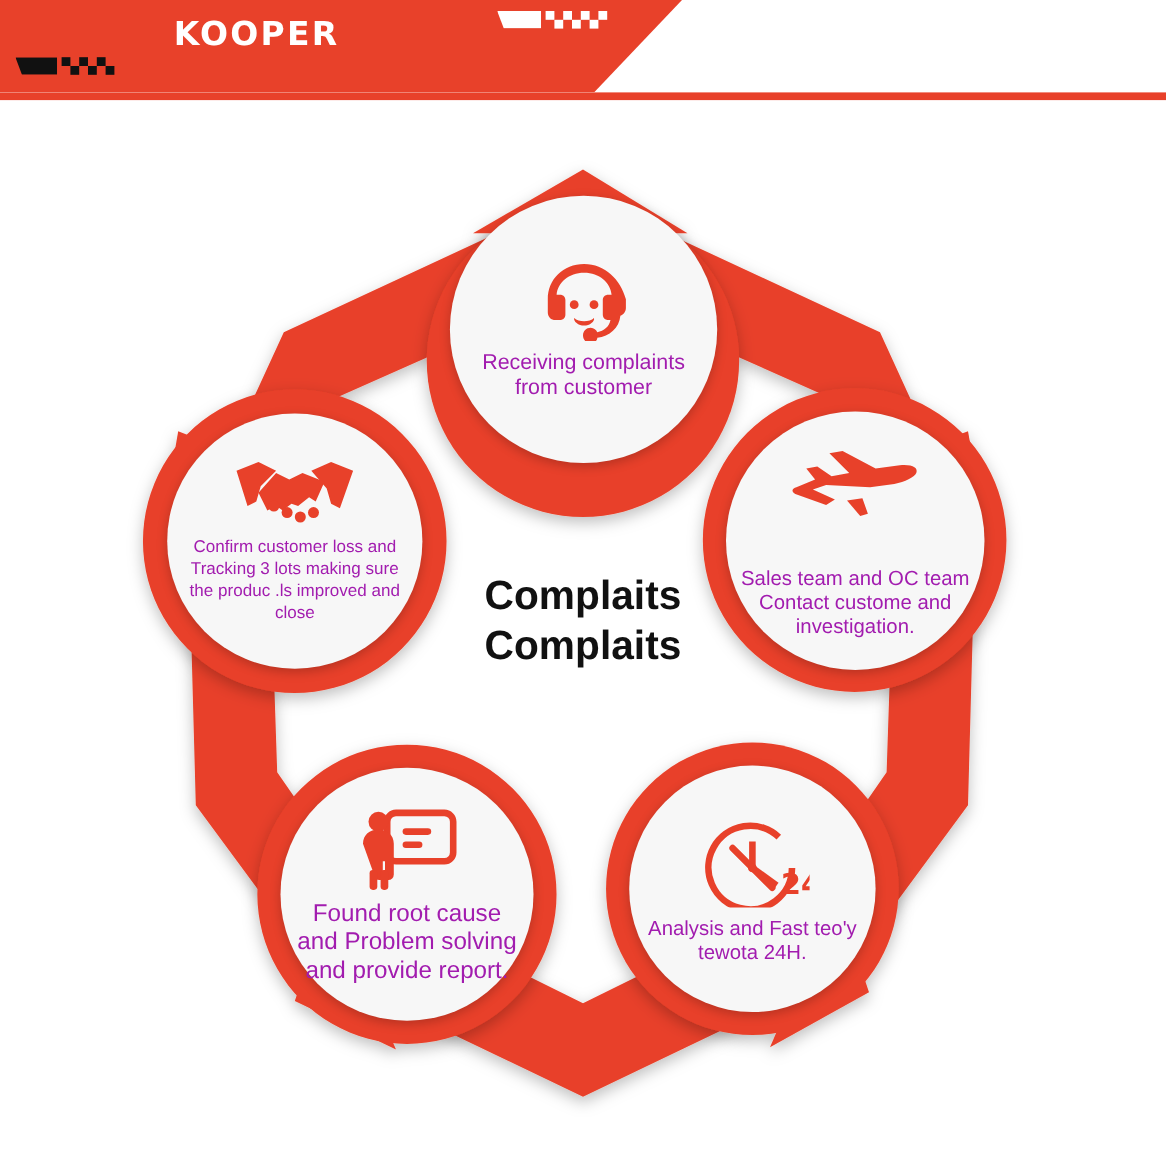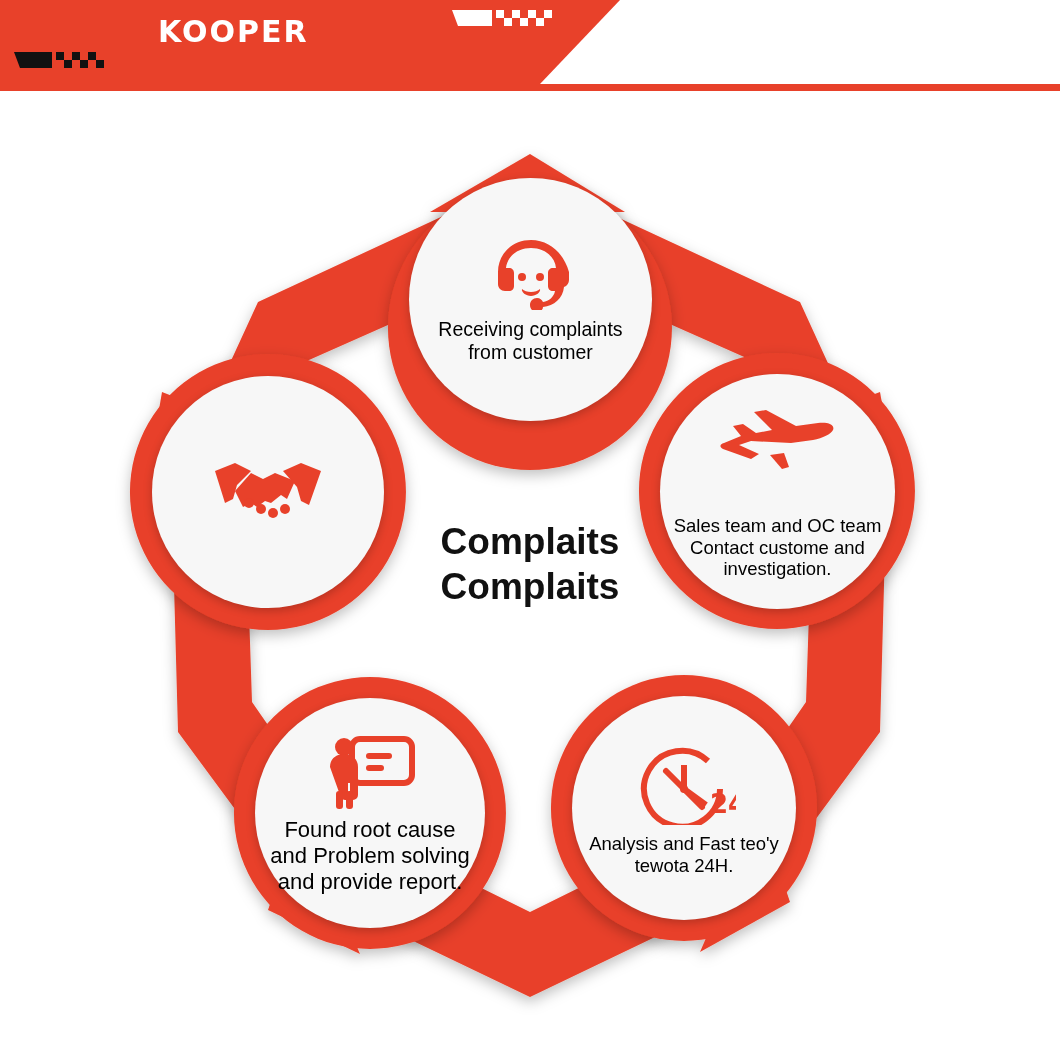--- a/index.html
+++ b/index.html
@@ -91,21 +91,21 @@
     align-items: center;
     justify-content: center;
     box-sizing: border-box;
     text-align: center;
   }
   .node .icon {
     display: block;
     line-height: 0;
   }
   .node .node-label {
-    color: #000000;
+    color: #a21caf;
     line-height: 1.18;
     padding: 0 10px;
     box-sizing: border-box;
   }
 
   #node-0 { left: 409px; width: 243px; height: 243px; top: 86px; }
   #node-0 .node-label { font-size: 19.5px; margin-top: 8px; }
 
   #node-1 { left: 660px; width: 235px; height: 235px; top: 282px; gap: 36px; }
   #node-1 .node-label { font-size: 18.5px; margin-top: 6px; }
@@ -319,19 +319,20 @@
           <path d="M2 12l20-8 16 8-14 14-4 14-8 4z"></path>
           <path d="M108 12L88 4 70 12l14 16 4 14 8 4z"></path>
           <path d="M38 14l12 6 12-6 20 8-8 18-6-4-10 8-6-2-8 6-6-4-8 4-8-16z"></path>
           <circle cx="36" cy="44" r="5"></circle>
           <circle cx="48" cy="50" r="5"></circle>
           <circle cx="60" cy="54" r="5"></circle>
           <circle cx="72" cy="50" r="5"></circle>
         </g>
       </svg>
     </span>
+    <div class="node-label">Confirm customer loss and Tracking 3 lots making sure the produc .ls improved and close</div>
   </div>
 
   <div id="center-title">
     <div>Complaits</div>
     <div>Complaits</div>
   </div>
 </div>
 
 </body></html>

